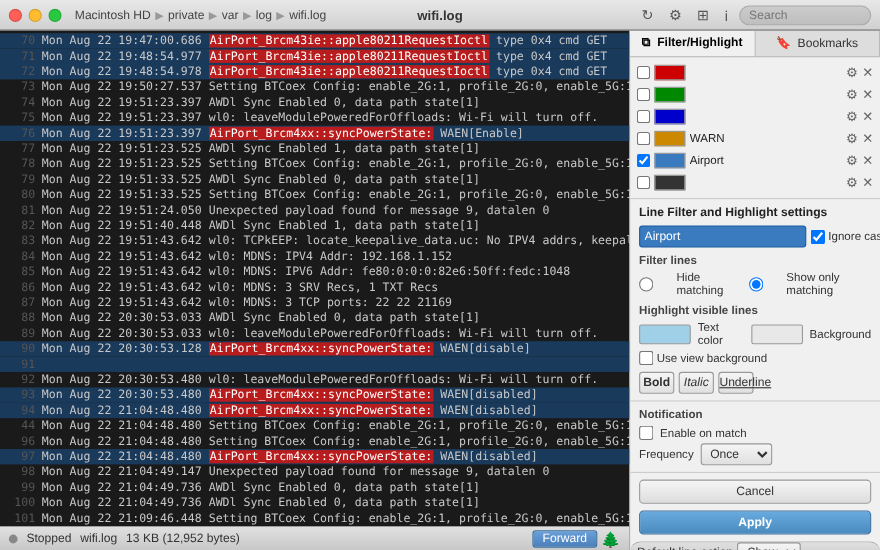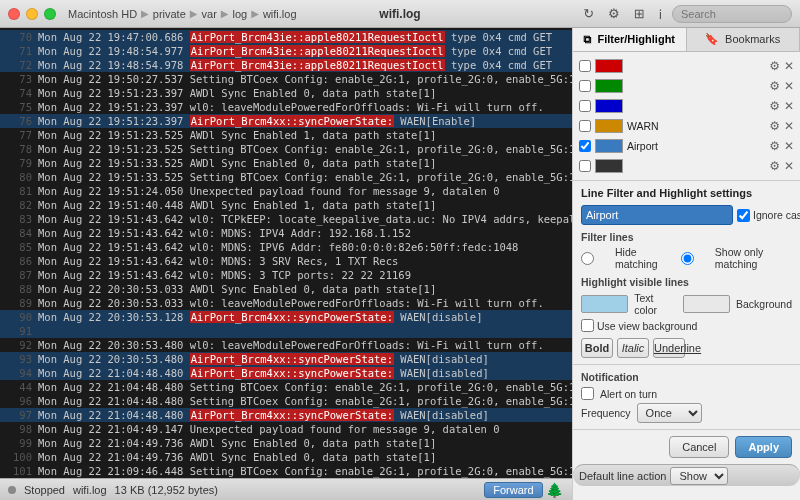--- a/index.html
+++ b/index.html
@@ -354,20 +354,21 @@
       color: #333;
       cursor: pointer;
     }
 
     
     .panel-buttons {
       display: flex;
       justify-content: flex-end;
       gap: 6px;
       padding: 6px 8px;
+      flex-direction: column;
     }
     .btn-cancel {
       height: 22px;
       padding: 0 12px;
       font-size: 11px;
       border: 1px solid #999;
       border-radius: 4px;
       background: linear-gradient(to bottom, #f5f5f5, #ddd);
       cursor: pointer;
       color: #333;
@@ -698,21 +699,21 @@
         <button class="style-btn bold">Bold</button>
         <button class="style-btn italic">Italic</button>
         <button class="style-btn underline">Underline</button>
       </div>
     </div>
 
     <div class="notification-section">
       <div class="notification-title">Notification</div>
       <div class="notif-row">
         <input type="checkbox" style="">
-        <span class="notif-label">Alert on turn</span>
+        <span class="notif-label">Enable on match</span>
       </div>
       <div class="freq-row">
         <span class="notif-label">Frequency</span>
         <select class="freq-select" id="freq-select">
         <option value="Once">Once</option><option value="Always">Always</option><option value="Never">Never</option></select>
       </div>
     </div>
 
     <div class="panel-buttons">
       <button class="btn-cancel">Cancel</button>

